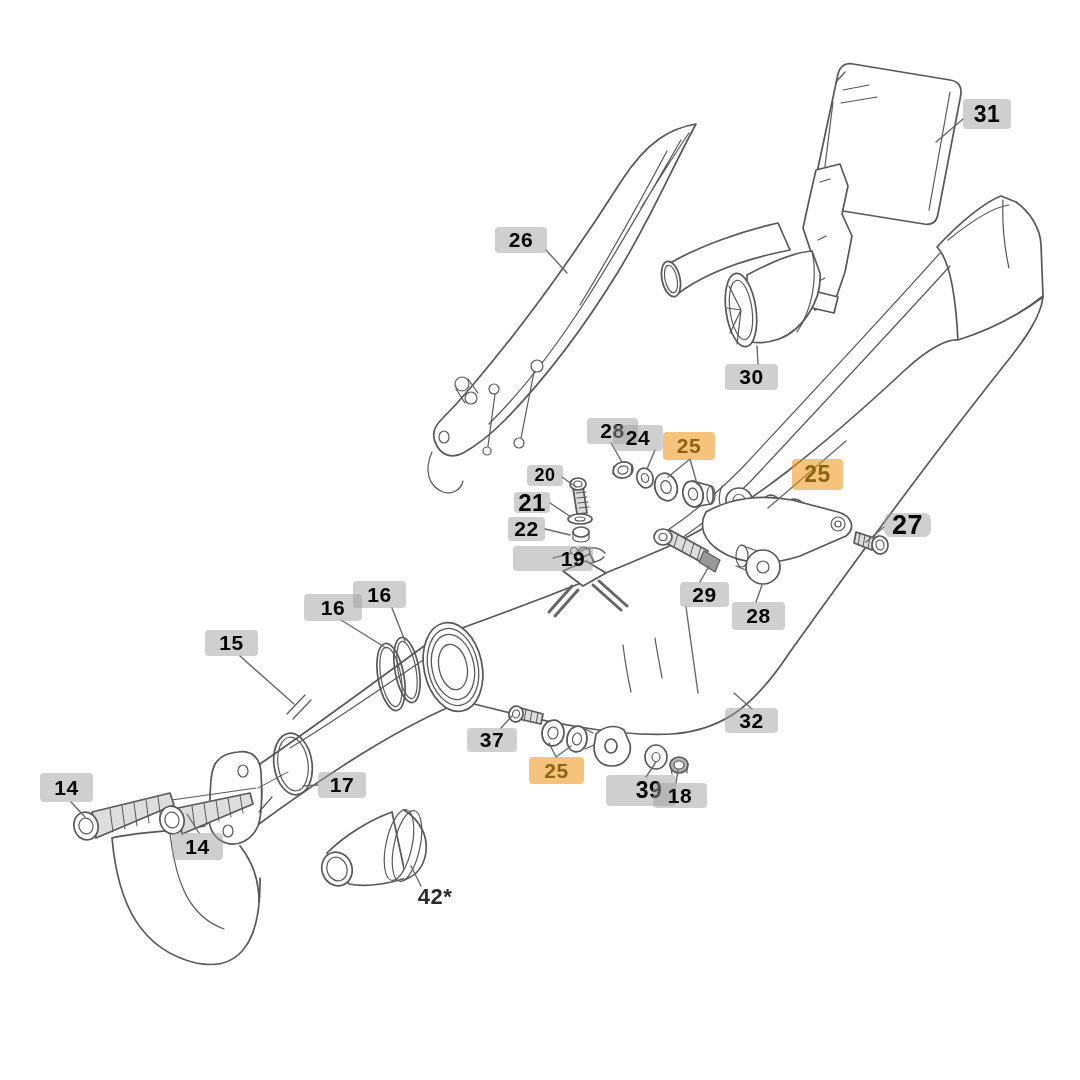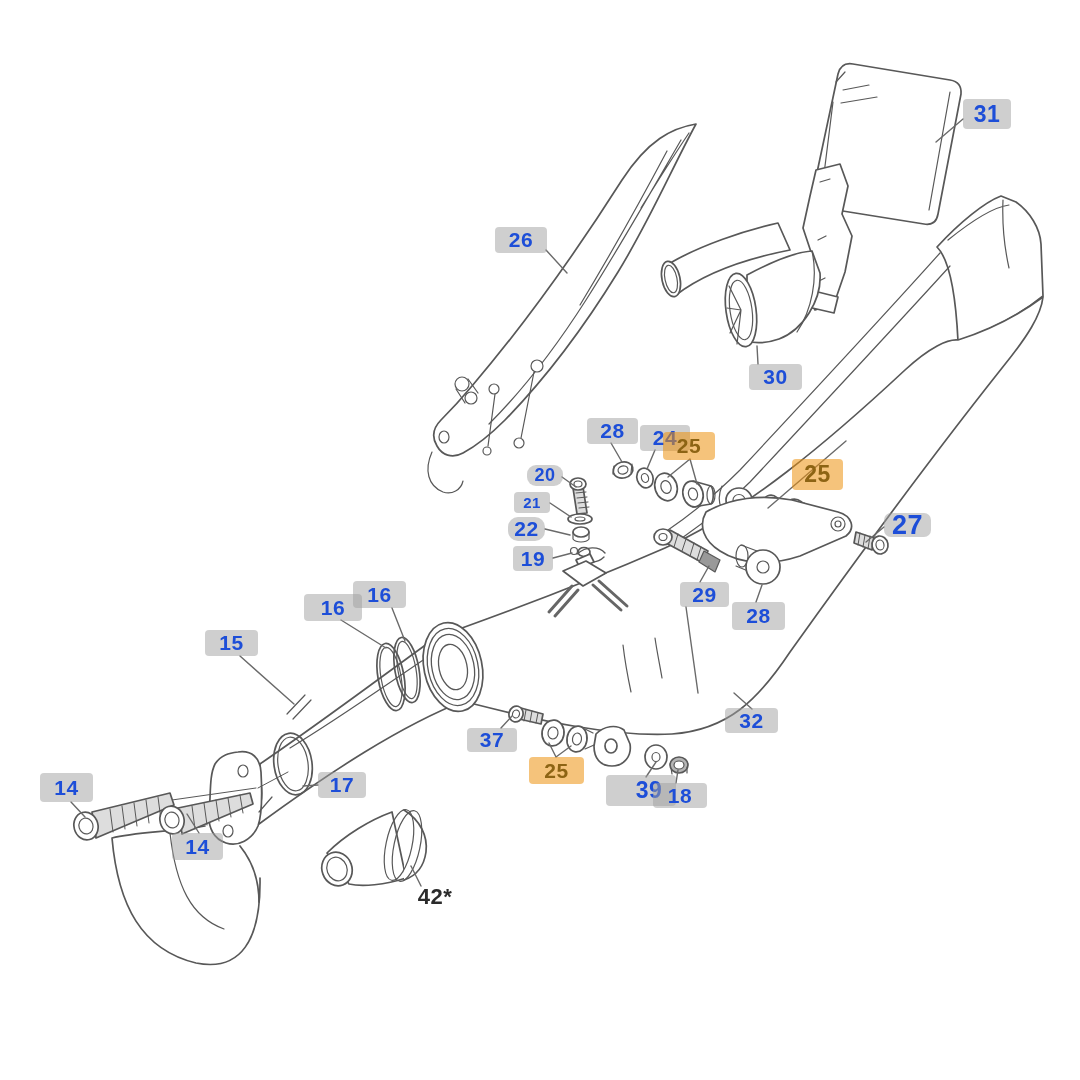--- a/index.html
+++ b/index.html
@@ -1,21 +1,21 @@
 <!DOCTYPE html>
 <html><head>
 <meta charset="utf-8">
 <style>
   html,body{margin:0;padding:0;background:#fff;}
   #canvas{position:relative;width:1080px;height:1080px;background:#ffffff;overflow:hidden;
           font-family:"Liberation Sans",sans-serif;}
   #drawing{position:absolute;left:0;top:0;}
   #label-layer{position:absolute;left:0;top:0;width:100%;height:100%;}
   .callout{position:absolute;display:flex;align-items:center;justify-content:center;
-           font-weight:700;color:#1d4ed8;background:rgba(160,160,160,.5);
+           font-weight:700;color:#000000;background:rgba(160,160,160,.5);
            border-radius:4px;letter-spacing:.5px;}
   .callout.highlight{background:rgba(236,146,15,.55);color:#8d6414;}
   .callout.plain{background:transparent;border-radius:0;color:#2b2b2b;}
 </style>
 </head>
 <body>
 
 <div id="canvas">
 
 <svg id="drawing" width="1080" height="1080" viewBox="0 0 1080 1080">
@@ -261,30 +261,30 @@
       <path d="M646,777 L656,762"></path>
       <path d="M676,783 L678,770"></path>
       <path d="M421,886 L411,866"></path>
     </g>
   </g>
 </svg>
 
 <div id="label-layer">
       <div class="callout" style="left: 963px; top: 99px; width: 48px; height: 30px; font-size: 23px;">31</div>
       <div class="callout" style="left: 495px; top: 227px; width: 52px; height: 26px; font-size: 21px;">26</div>
-      <div class="callout" style="left: 725px; top: 364px; width: 53px; height: 26px; font-size: 21px; margin-left: 24px;">30</div>
+      <div class="callout" style="left: 725px; top: 364px; width: 53px; height: 26px; font-size: 21px;">30</div>
       <div class="callout" style="left: 587px; top: 418px; width: 51px; height: 26px; font-size: 21px;">28</div>
-      <div class="callout" style="left: 640px; top: 425px; width: 50px; height: 26px; font-size: 21px;">24</div>
+      <div class="callout" style="left: 613px; top: 425px; width: 50px; height: 26px; font-size: 21px;">24</div>
       <div class="callout highlight" style="left: 663px; top: 432px; width: 52px; height: 28px; font-size: 21px;">25</div>
       <div class="callout highlight" style="left: 792px; top: 459px; width: 51px; height: 31px; font-size: 23px;">25</div>
       <div class="callout" style="left: 884px; top: 513px; width: 47px; height: 24px; font-size: 27px; border-radius: 7px;">27</div>
-      <div class="callout" style="left: 527px; top: 465px; width: 36px; height: 21px; font-size: 18px; border-radius: 9px;">20</div>
-      <div class="callout" style="left: 514px; top: 492px; width: 36px; height: 21px; font-size: 15px;">21</div>
-      <div class="callout" style="left: 508px; top: 517px; width: 37px; height: 24px; font-size: 21px; border-radius: 10px;">22</div>
-      <div class="callout" style="left: 513px; top: 546px; width: 40px; height: 25px; font-size: 21px;">19</div>
+      <div class="callout" style="left: 527px; top: 465px; width: 36px; height: 21px; font-size: 18px;">20</div>
+      <div class="callout" style="left: 514px; top: 492px; width: 36px; height: 21px; font-size: 24px;">21</div>
+      <div class="callout" style="left: 508px; top: 517px; width: 37px; height: 24px; font-size: 21px;">22</div>
+      <div class="callout" style="left: 513px; top: 546px; width: 40px; height: 25px; font-size: 21px; padding-left: 40px;">19</div>
       <div class="callout" style="left: 680px; top: 582px; width: 49px; height: 25px; font-size: 21px;">29</div>
       <div class="callout" style="left: 732px; top: 602px; width: 53px; height: 28px; font-size: 21px;">28</div>
       <div class="callout" style="left: 725px; top: 708px; width: 53px; height: 25px; font-size: 21px;">32</div>
       <div class="callout" style="left: 205px; top: 630px; width: 53px; height: 26px; font-size: 21px;">15</div>
       <div class="callout" style="left: 304px; top: 594px; width: 58px; height: 27px; font-size: 21px;">16</div>
       <div class="callout" style="left: 353px; top: 581px; width: 53px; height: 27px; font-size: 21px;">16</div>
       <div class="callout" style="left: 40px; top: 773px; width: 53px; height: 29px; font-size: 21px;">14</div>
       <div class="callout" style="left: 318px; top: 772px; width: 48px; height: 26px; font-size: 21px;">17</div>
       <div class="callout" style="left: 172px; top: 833px; width: 51px; height: 27px; font-size: 21px;">14</div>
       <div class="callout" style="left: 467px; top: 728px; width: 50px; height: 24px; font-size: 21px;">37</div>

